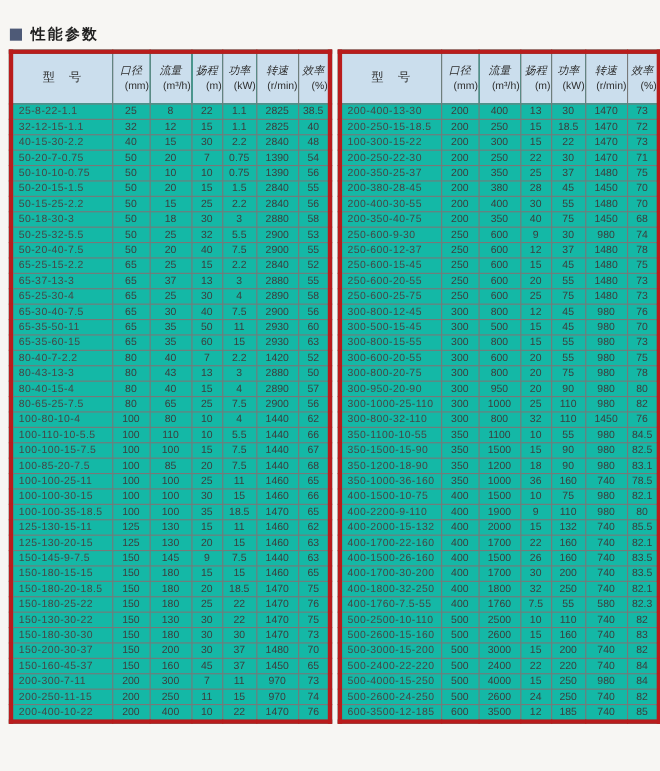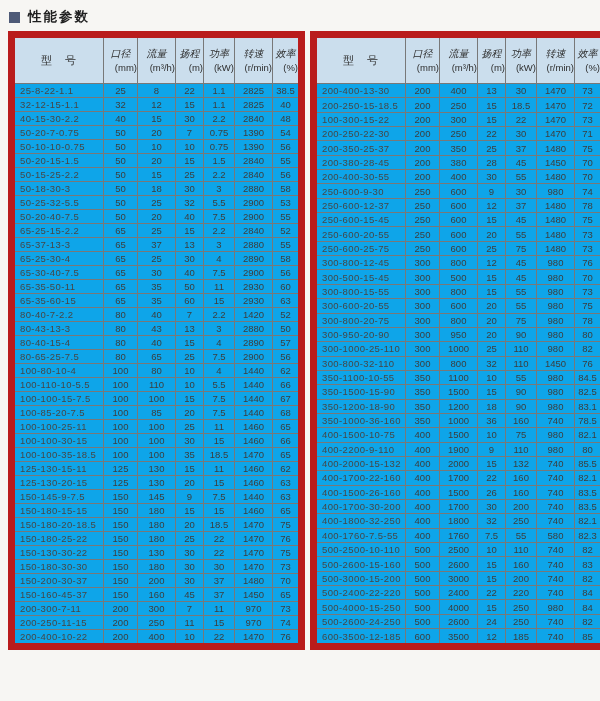--- a/index.html
+++ b/index.html
@@ -5,31 +5,31 @@
   html, body { margin:0; padding:0; }
   body {
     width:600px; height:701px;
     background:#f7f6f3;
     font-family:"Liberation Sans", sans-serif;
     color:#3b3b3b;
     overflow:hidden;
   }
   .page { padding:4px 7px 0 8px; }
 
-  .title-bar { display:flex; align-items:center; height:22px; margin:2px 0 3px 1px; }
+  .title-bar { display:flex; align-items:center; height:22px; margin:16px 0 3px 1px; }
   .title-square { width:11px; height:11px; background:#4e5a77; margin-right:8px; }
   .title-text { font-weight:bold; font-size:13.5px; color:#1f1f1f; letter-spacing:2px; }
 
   .tables { display:flex; gap:5px; }
   table {
     border-collapse:collapse;
     table-layout:fixed;
     width:292px;
-    border:7px solid #b91c1c;
-    background:#0ea5e9;
+    border:4px solid #b91c1c;
+    background:#14b8a6;
   }
   th, td { border:1px solid #787878; overflow:hidden; white-space:nowrap; }
 
   thead th {
     background:#cbdeed;
     font-weight:normal;
     font-size:10px;
     color:#2e2e2e;
     height:45px;
     padding:0;
@@ -574,20 +574,29 @@
           <tr>
             <td class="model-cell">200-400-30-55</td>
             <td>200</td>
             <td>400</td>
             <td>30</td>
             <td>55</td>
             <td>1480</td>
             <td>70</td>
           </tr>
           <tr>
+            <td class="model-cell">200-350-40-75</td>
+            <td>200</td>
+            <td>350</td>
+            <td>40</td>
+            <td>75</td>
+            <td>1450</td>
+            <td>68</td>
+          </tr>
+          <tr>
             <td class="model-cell">250-600-9-30</td>
             <td>250</td>
             <td>600</td>
             <td>9</td>
             <td>30</td>
             <td>980</td>
             <td>74</td>
           </tr>
           <tr>
             <td class="model-cell">250-600-12-37</td>

